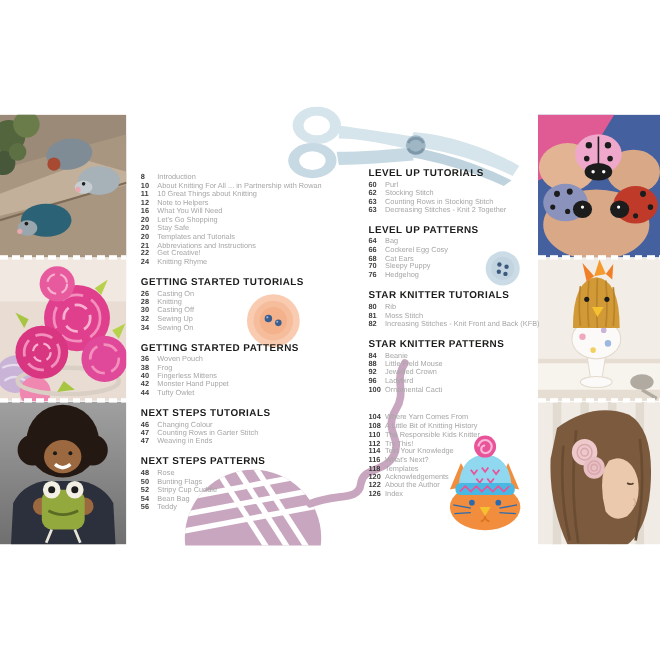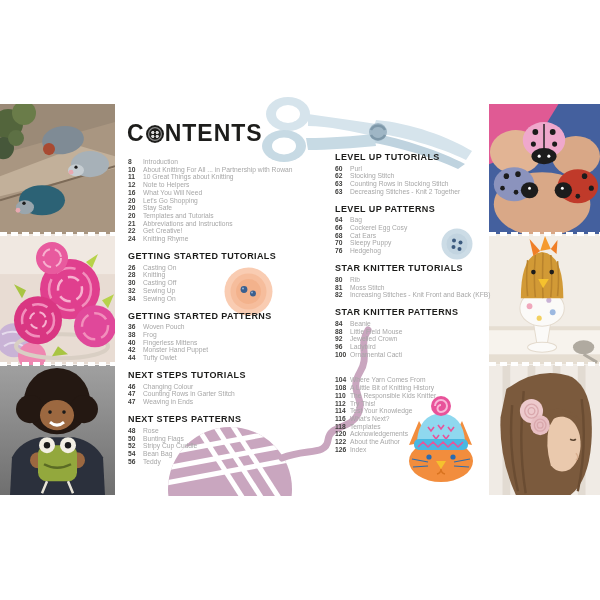--- a/index.html
+++ b/index.html
@@ -296,23 +296,20 @@
       <g stroke="#2a6bb0" stroke-width="1.2">
         <line x1="8" y1="64" x2="24" y2="67"></line>
           <line x1="9" y1="72" x2="24" y2="71"></line>
         <line x1="66" y1="64" x2="50" y2="67"></line>
           <line x1="65" y1="72" x2="50" y2="71"></line>
       </g>
       <path d="M37,74 Q37,78 33,79 M37,74 Q37,78 41,79" stroke="#d9731f" stroke-width="1.4" fill="none"></path>
     </svg>
   </div>
 
-  <div class="title">
-    <span>C</span><span class="button-o"></span><span>NTENTS</span>
-  </div>
 
   <div class="col col-left" id="col-left">
       <div class="sec-list">
         <div class="toc-row">
           <span class="toc-num">8</span>
           <span class="toc-label">Introduction</span>
         </div>
         <div class="toc-row">
           <span class="toc-num">10</span>
           <span class="toc-label">About Knitting For All ... in Partnership with Rowan</span>

